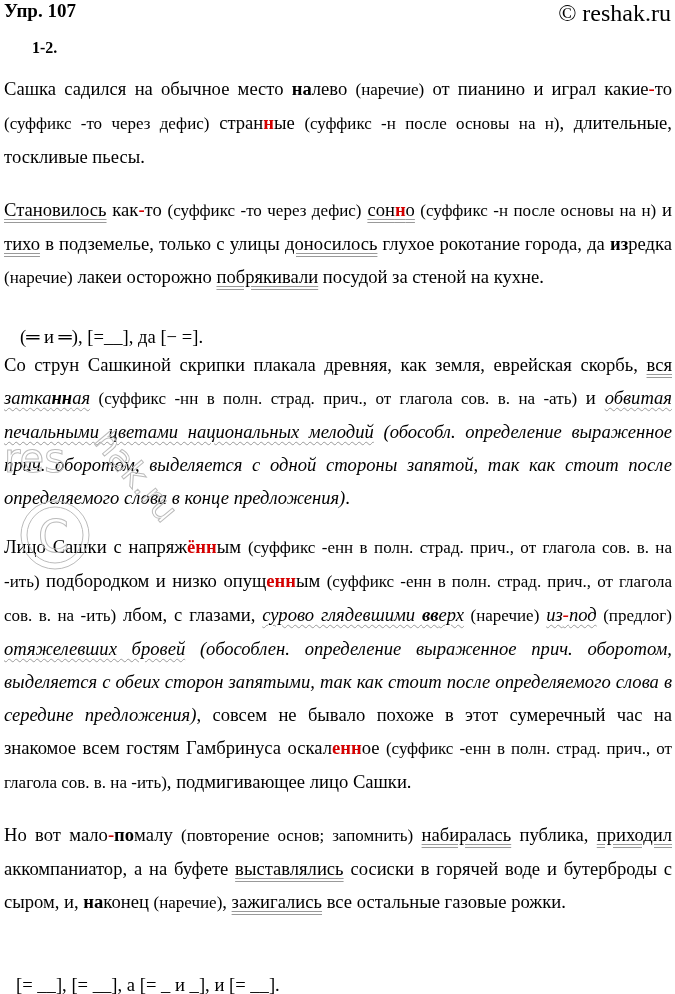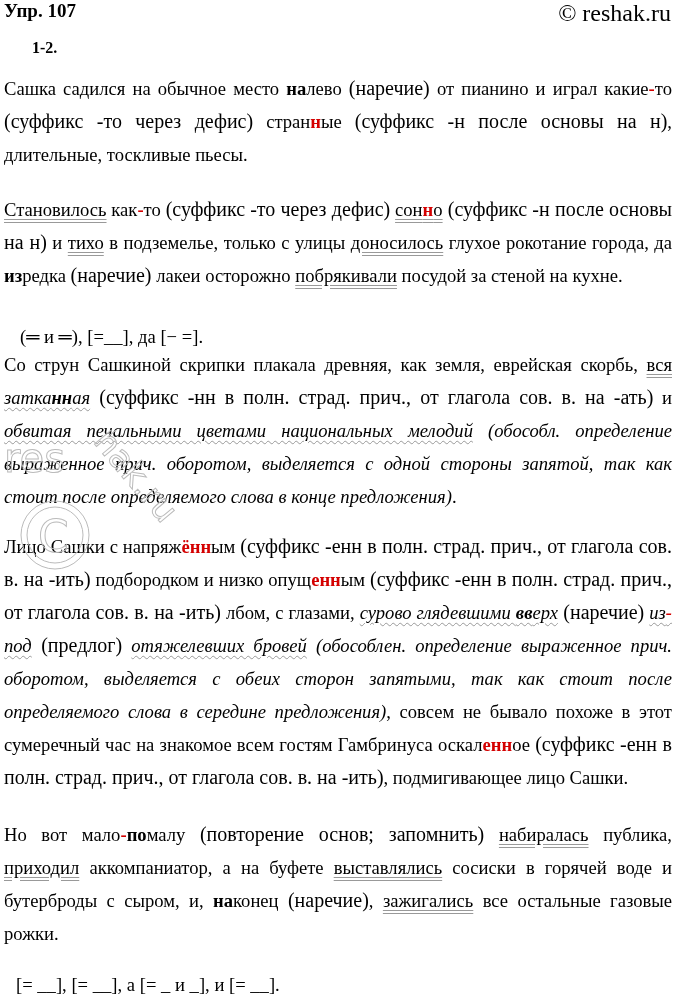--- a/index.html
+++ b/index.html
@@ -9,21 +9,21 @@
     color: #000;
   }
   .header { position: absolute; left: 4px; right: 4px; top: 0; height: 26px; }
   .ex-title { position: absolute; left: 0; top: 0; font-weight: bold; font-size: 19px; }
   .site { position: absolute; right: 0; top: 0; font-size: 24px; }
   .part { position: absolute; left: 4px; top: 39px; font-weight: bold; font-size: 16px; margin-left: 28px; }
   .para {
     position: absolute; left: 4px; width: 668px;
     font-size: 18.6px; line-height: 33px; text-align: justify;
   }
-  .sm { font-size: 20px; }
+  .sm { font-size: 17px; }
   .r { color: #d40000; font-weight: bold; }
   .b { font-weight: bold; margin-top: 8px; }
   .i { font-style: italic; }
   .u1 { text-decoration-color: #000; text-underline-offset: 3px; }
   .u2 { text-decoration: underline double; text-decoration-color: #999; text-underline-offset: 3px; }
   .uw { text-decoration: underline wavy; text-decoration-color: #999; text-decoration-thickness: 1px; text-underline-offset: 3px; font-style: italic; }
   .watermark {
     position: absolute; left: 0; top: 430px; width: 180px; height: 140px;
     pointer-events: none;
   }

